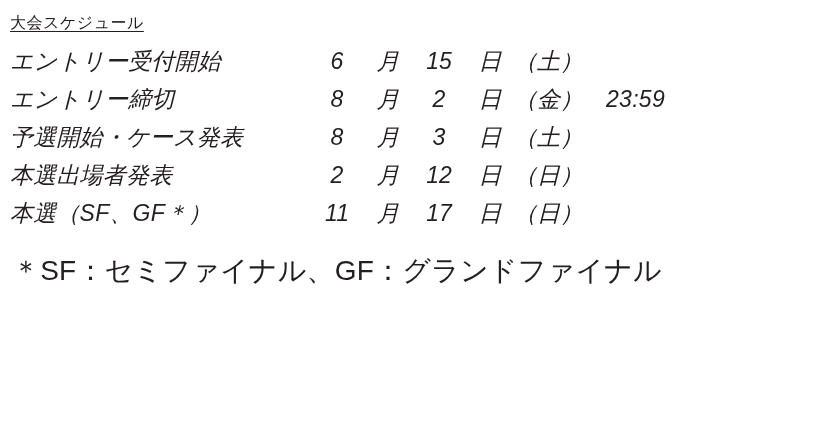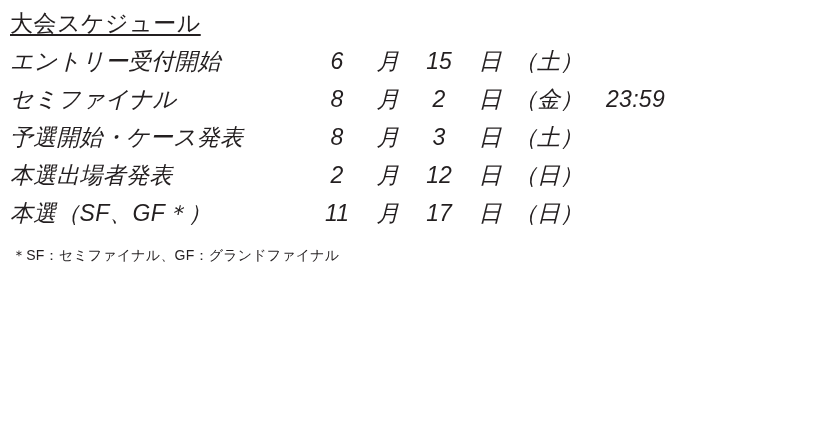--- a/index.html
+++ b/index.html
@@ -15,21 +15,21 @@
     overflow: hidden;
   }
   .page {
     position: relative;
     width: 838px;
     height: 432px;
     box-sizing: border-box;
     padding: 6px 0 0 8px;
   }
   .title {
-    font-size: 23px;
+    font-size: 16px;
     line-height: 34px;
     letter-spacing: 0.5px;
     text-decoration: underline;
     text-underline-offset: 3px;
     display: inline-block;
     margin: 0 12px 2px 2px;
   }
   table.schedule {
     border-collapse: collapse;
     border-spacing: 0;
@@ -60,23 +60,23 @@
   td.dow {
     text-align: left;
     padding-left: 10px;
     width: 92px;
   }
   td.time {
     text-align: right;
     letter-spacing: 0.3px;
   }
   .footnote {
-    font-size: 14px;
+    font-size: 28px;
     line-height: 30px;
-    margin-top: 8px;
+    margin-top: 24px;
     margin-left: 4px;
     letter-spacing: 0.2px;
   }
 </style>
 </head>
 <body>
 
 <div class="page">
 
   <div class="title">大会スケジュール</div>
@@ -86,21 +86,21 @@
       <tr>
         <td class="label">エントリー受付開始</td>
         <td class="num">6</td>
         <td class="unit">月</td>
         <td class="num">15</td>
         <td class="unit">日</td>
         <td class="dow">（土）</td>
         <td class="time"></td>
       </tr>
       <tr>
-        <td class="label">セミファイナル</td>
+        <td class="label">エントリー締切</td>
         <td class="num">8</td>
         <td class="unit">月</td>
         <td class="num">2</td>
         <td class="unit">日</td>
         <td class="dow">（金）</td>
         <td class="time">23:59</td>
       </tr>
       <tr>
         <td class="label">予選開始・ケース発表</td>
         <td class="num">8</td>

